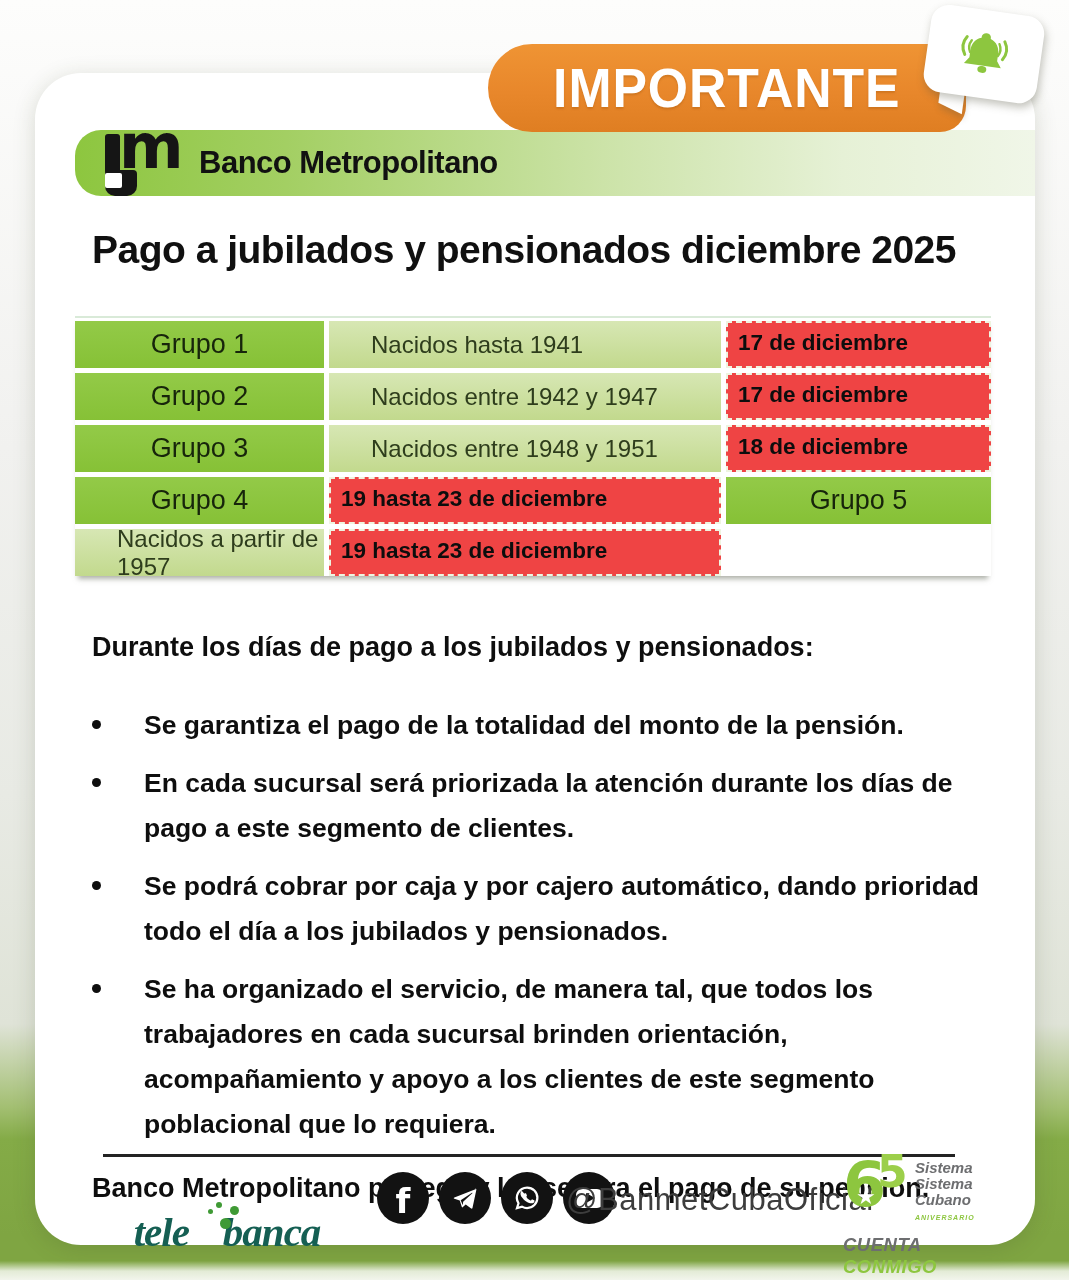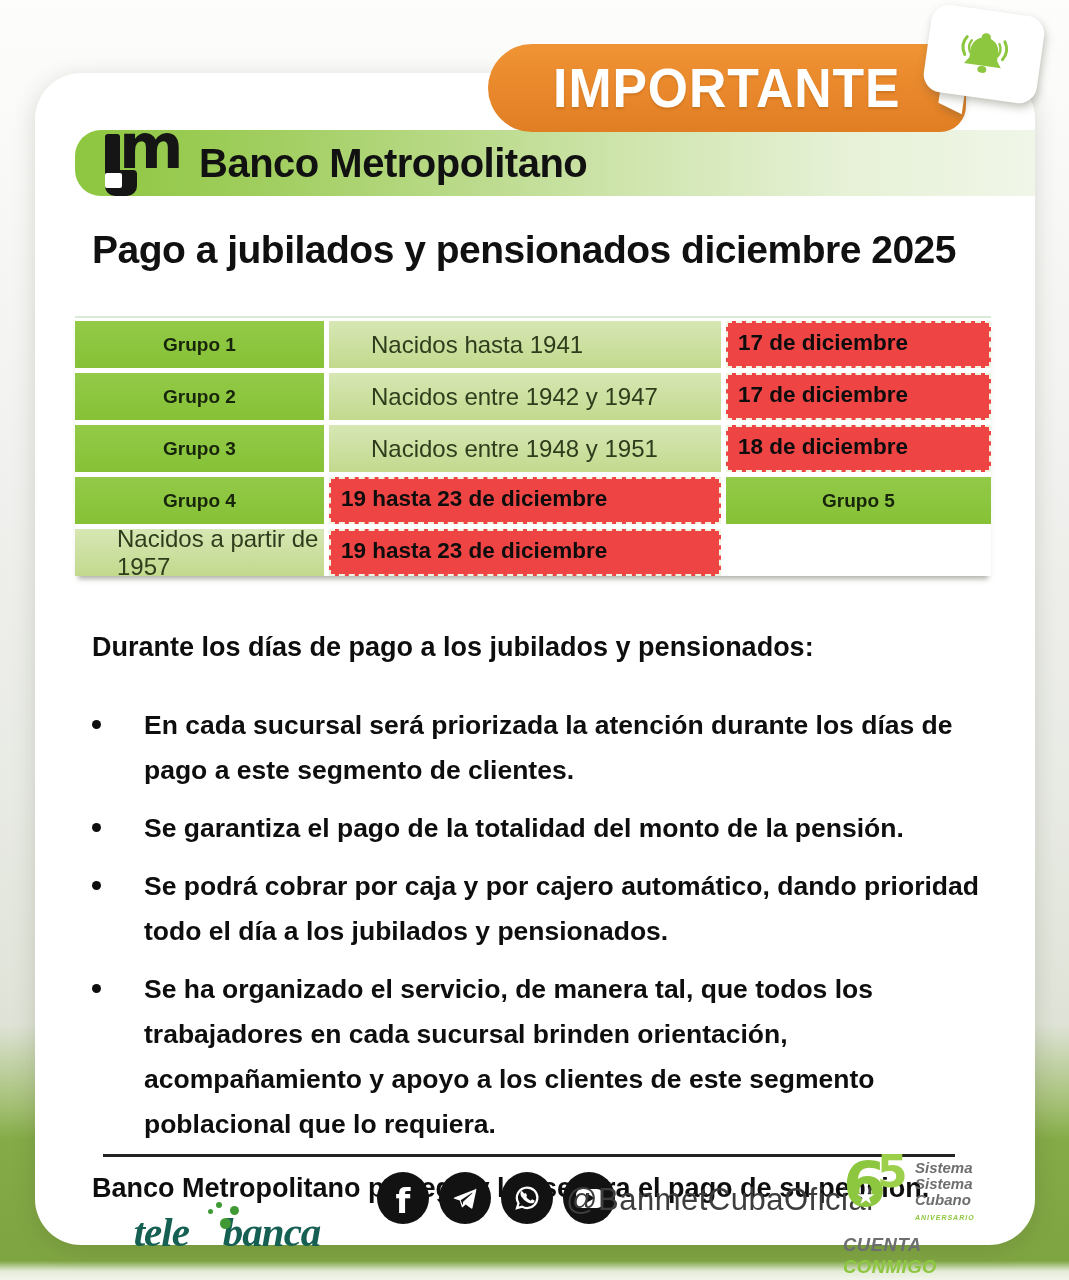--- a/index.html
+++ b/index.html
@@ -45,38 +45,38 @@
     position:absolute; left:75px; top:130px; width:960px; height:66px; z-index:3;
     background:linear-gradient(90deg,#8dc63f 0%,#a3cf63 22%,#cce3a8 55%,#e6f1d6 80%,#f0f6e8 100%);
     border-radius:26px 0 0 26px;
     display:flex; align-items:center;
   }
   .bm-logo { position:relative; width:92px; height:66px; margin-left:18px; }
   .bm-stem { position:absolute; left:12px; top:4px; width:15px; height:40px; background:#151515; border-radius:3px; }
   .bm-m { position:absolute; left:26px; top:-14px; font-weight:bold; font-size:62px; line-height:1; letter-spacing:-4px; color:#151515; font-family:"DejaVu Sans", sans-serif; }
   .bm-bowl { position:absolute; left:12px; top:40px; width:32px; height:26px; background:#151515; border-radius:4px 4px 10px 10px; }
   .bm-bowl::after { content:""; position:absolute; left:0px; top:3px; width:17px; height:15px; background:#fff; border-radius:2px; }
-  .bank-name { font-weight:bold; font-size:40px; color:#111; margin-left:14px; letter-spacing:-.5px; }
+  .bank-name { font-weight:bold; font-size:31px; color:#111; margin-left:14px; letter-spacing:-.5px; }
   
   .title {
     position:absolute; left:92px; top:228px; width:900px; z-index:3;
     font-weight:bold; font-size:39px; color:#101010; letter-spacing:-.5px;
   }
   
   .ptable {
     position:absolute; left:75px; top:316px; width:916px; z-index:3;
     display:grid; grid-template-columns:249px 392px 265px; gap:5px;
     background:#fff; padding-top:3px;
     box-shadow:0 6px 5px -3px rgba(110,115,100,.55);
     border-top:2px solid #d9ead8;
   }
   .cell { height:47px; display:flex; align-items:center; }
   .c-group {
     background:linear-gradient(180deg,#93ca48,#86c136);
-    justify-content:center; font-weight:bold; font-size:19px; color:#17250b;
+    justify-content:center; font-weight:normal; font-size:27px; color:#17250b;
   }
   .c-born {
     background:linear-gradient(180deg,#d7e7b4,#c2d98d);
     padding-left:42px; font-size:24px; color:#2e3d1c;
   }
   .c-date {
     background:#ef4444; border:2px dashed #eef4e0;
     padding-left:10px; font-weight:bold; font-size:22.5px; color:#0d0d0d;
     align-items:flex-start; padding-top:7px;text-align:right;
   }
@@ -173,27 +173,27 @@
   <div class="cell c-date">19 hasta 23 de diciembre</div>
 </div>
 
 <div class="bodytext">
   <div class="intro">Durante los días de pago a los jubilados y pensionados:</div>
 
   <div class="bullet">
     <span class="dot">
         <i></i>
       </span>
+    <span class="btxt">Se garantiza el pago de la totalidad del monto de la pensión.</span>
+  </div>
+  <div class="bullet">
+    <span class="dot">
+        <i></i>
+      </span>
     <span class="btxt">En cada sucursal será priorizada la atención durante los días de pago a este segmento de clientes.</span>
-  </div>
-  <div class="bullet">
-    <span class="dot">
-        <i></i>
-      </span>
-    <span class="btxt">Se garantiza el pago de la totalidad del monto de la pensión.</span>
   </div>
   <div class="bullet">
     <span class="dot">
         <i></i>
       </span>
     <span class="btxt">Se podrá cobrar por caja y por cajero automático, dando prioridad todo el día a los jubilados y pensionados.</span>
   </div>
   <div class="bullet">
     <span class="dot">
         <i></i>

